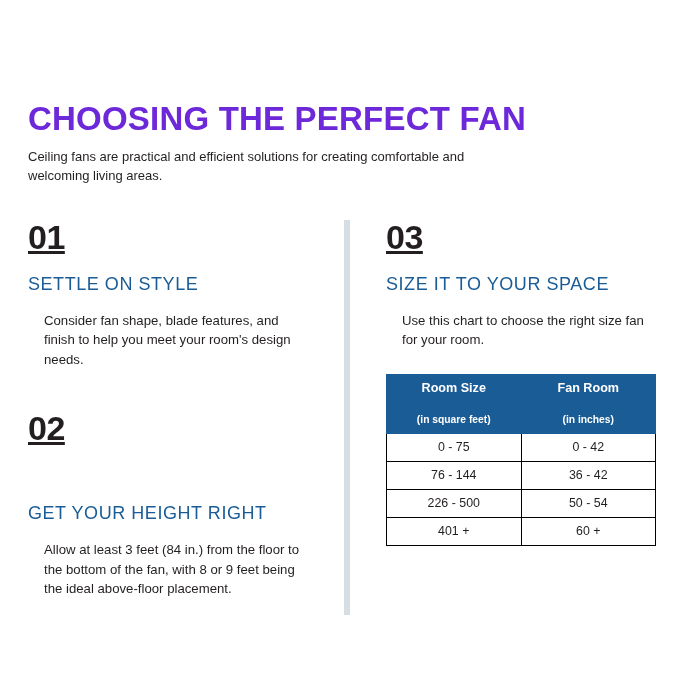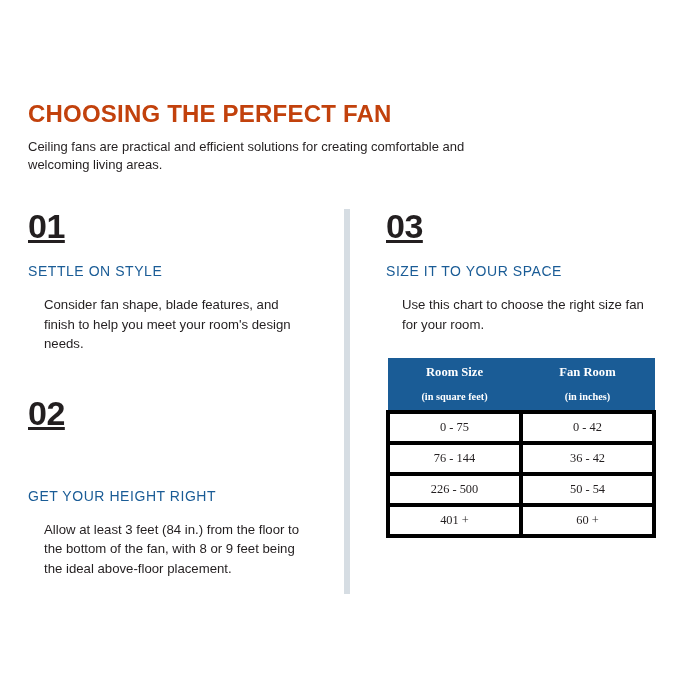--- a/index.html
+++ b/index.html
@@ -15,24 +15,24 @@
     overflow: hidden;
   }
   .page {
     position: relative;
     width: 700px;
     height: 700px;
     box-sizing: border-box;
     padding: 100px 28px 0 28px;
   }
   .title {
-    font-size: 24px;
+    font-size: 33px;
     font-weight: bold;
     letter-spacing: 0.2px;
-    color: #c2410c;
+    color: #6d28d9;
     margin: 0 0 10px 0;
     line-height: 1.15;
   }
   .intro {
     font-size: 13px;
     line-height: 1.45;
     color: #231f20;
     max-width: 470px;
     margin: 0;
   }
@@ -59,21 +59,21 @@
   .num {
     font-size: 34px;
     font-weight: bold;
     color: #231f20;
     letter-spacing: -0.5px;
     line-height: 1;
     margin: 0 0 20px 0;
     text-decoration: underline;
   }
   .step-head {
-    font-size: 14px;
+    font-size: 18px;
     color: #1a5c96;
     letter-spacing: 0.55px;
     margin: 0 0 3px 0;
     font-weight: normal;
   }
   .step-body {
     font-size: 13.2px;
     line-height: 1.48;
     color: #231f20;
     margin: 16px;
@@ -86,40 +86,39 @@
   }
   
   .table-wrap {
     margin-top: 24px;
     width: 270px;
   }
   table.fan-table {
     border-collapse: collapse;
     width: 270px;
     table-layout: fixed;
-    font-family: Liberation Serif, serif;
   }
   table.fan-table th {
     background: #1a5c96;
     color: #ffffff;
     border: 1px solid #1a5c96;
     padding: 6px 2px 7px 2px;
     text-align: center;
     font-size: 12.6px;
     font-weight: bold;
     line-height: 1.15;
   }
   table.fan-table th .sub {
     display: block;
     font-size: 10.3px;
     font-weight: bold;
-    margin-top: 11px;
+    margin-top: 19px;
   }
   table.fan-table td {
-    border: 4px solid #000000;
+    border: 1px solid #000000;
     padding: 4px 2px;
     text-align: center;
     font-size: 12.4px;
     color: #231f20;
     height: 19px;
   }
 </style>
 </head>
 <body>
 

